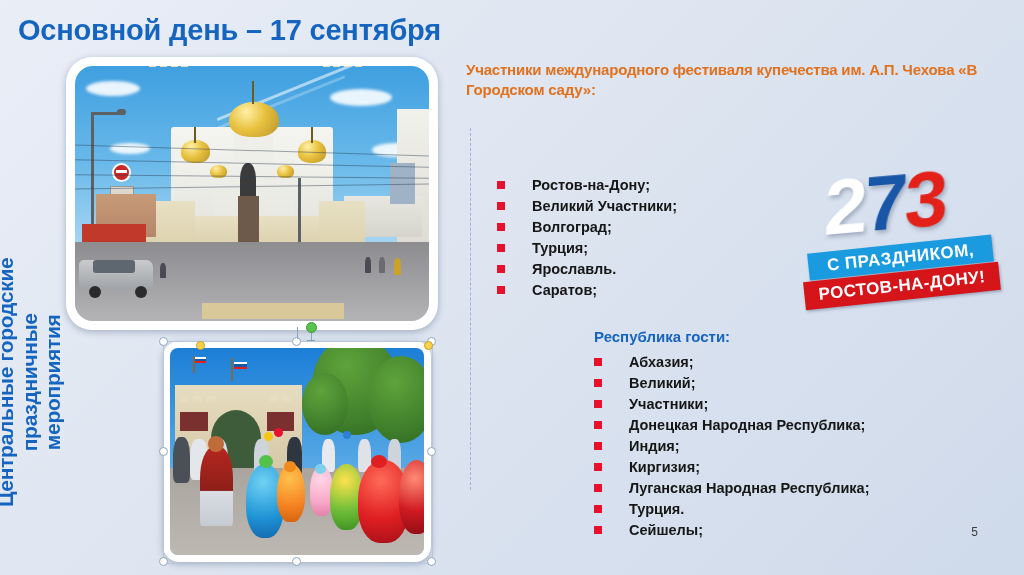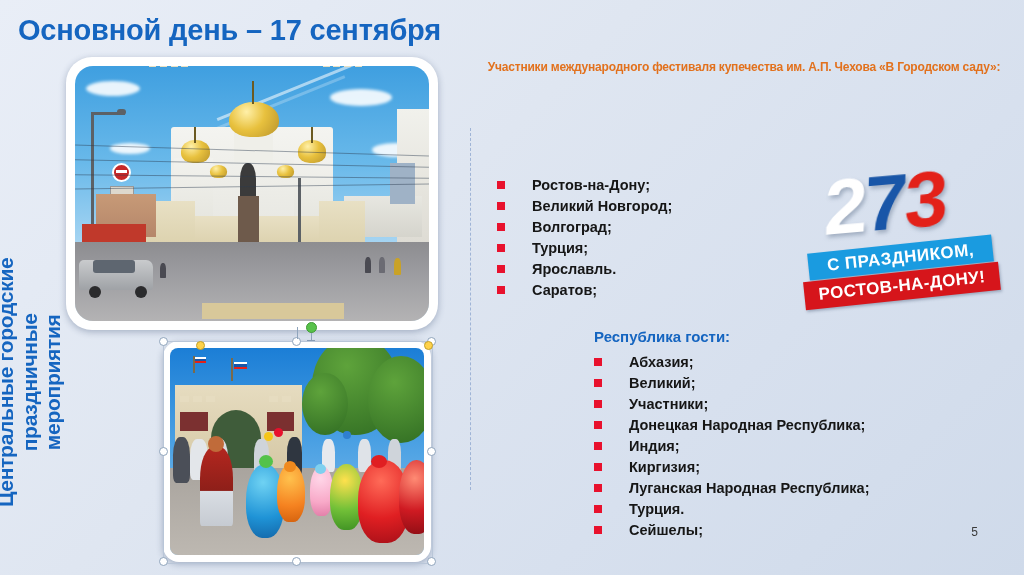--- a/index.html
+++ b/index.html
@@ -155,22 +155,21 @@
   .handle-square {
     position: absolute; width: 8px; height: 8px;
     background: #ffffff; border: 1.5px solid #8fa4bc; box-sizing: border-box;
   }
   .sel-border { position: absolute; border: 1px solid #b9c6d8; }
 
   
   #fest-heading {
     position: absolute;
     left: 466px; top: 60px; width: 556px;
-    text-align: center;
-    font-size: 12px;
+    font-size: 15px;
     font-weight: bold;
     color: #E2711D;
     line-height: 1.30;
     letter-spacing: -0.2px;
   }
   .section-heading {
     position: absolute;
     font-size: 15px;
     font-weight: bold;
     color: #1565C0;
@@ -410,21 +409,21 @@
   <div id="fest-heading">Участники международного фестиваля купечества им. А.П. Чехова «В Городском саду»:</div>
 
 
   <ul class="bullet-list" id="list-russian-cities">
     <li class="bullet-item">
       <span class="bullet-marker"></span>
       <span>Ростов-на-Дону;</span>
     </li>
     <li class="bullet-item">
       <span class="bullet-marker"></span>
-      <span>Великий Новгород;</span>
+      <span>Великий Участники;</span>
     </li>
     <li class="bullet-item">
       <span class="bullet-marker"></span>
       <span>Волгоград;</span>
     </li>
     <li class="bullet-item">
       <span class="bullet-marker"></span>
       <span>Турция;</span>
     </li>
     <li class="bullet-item">

